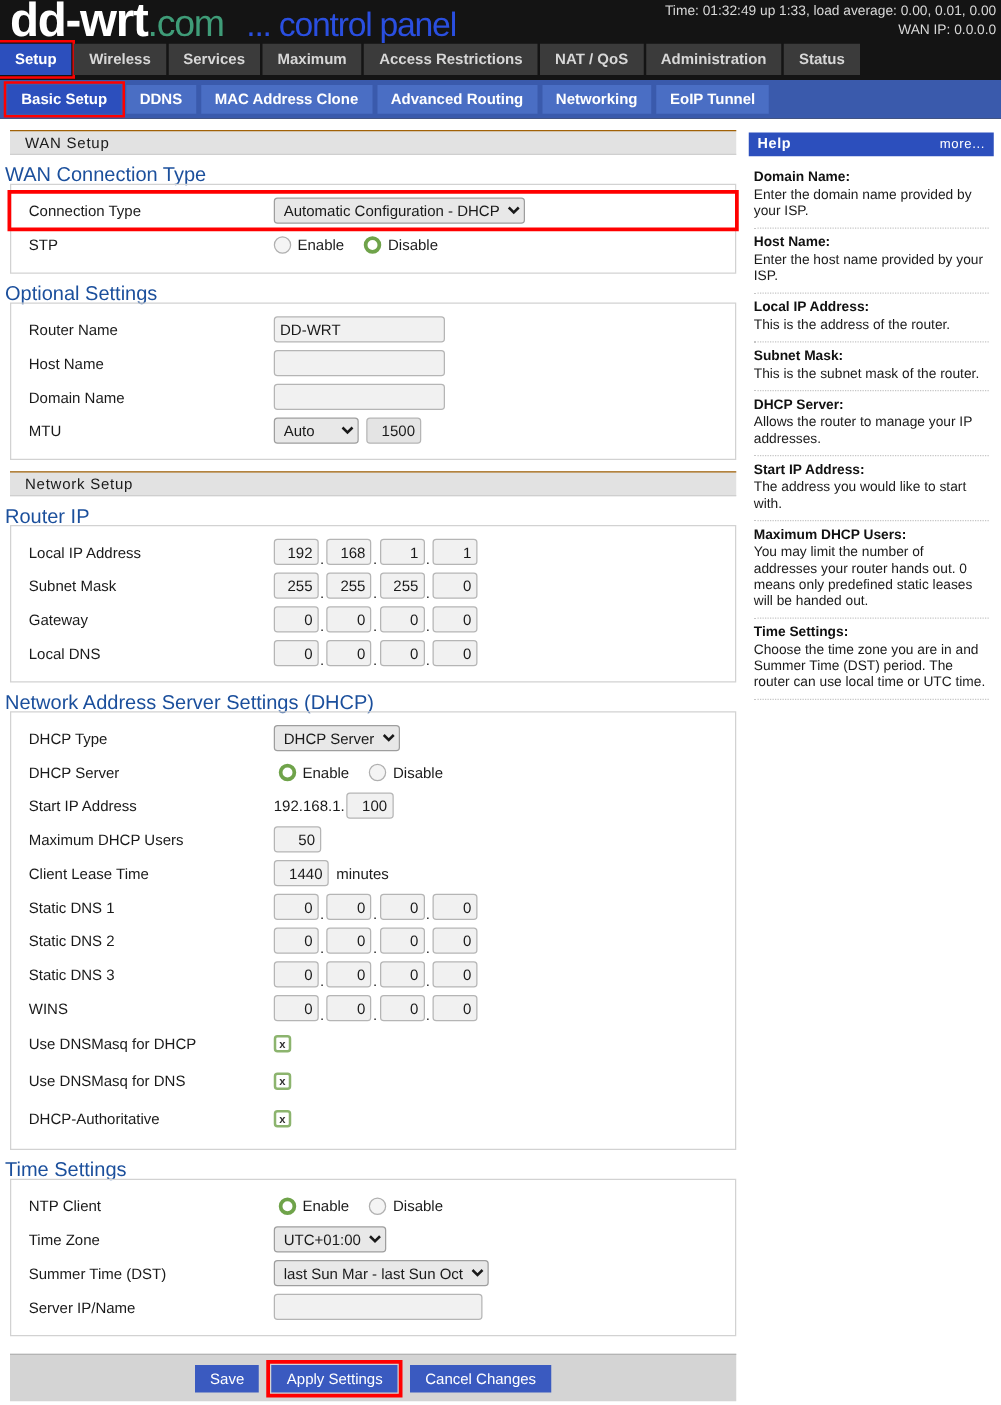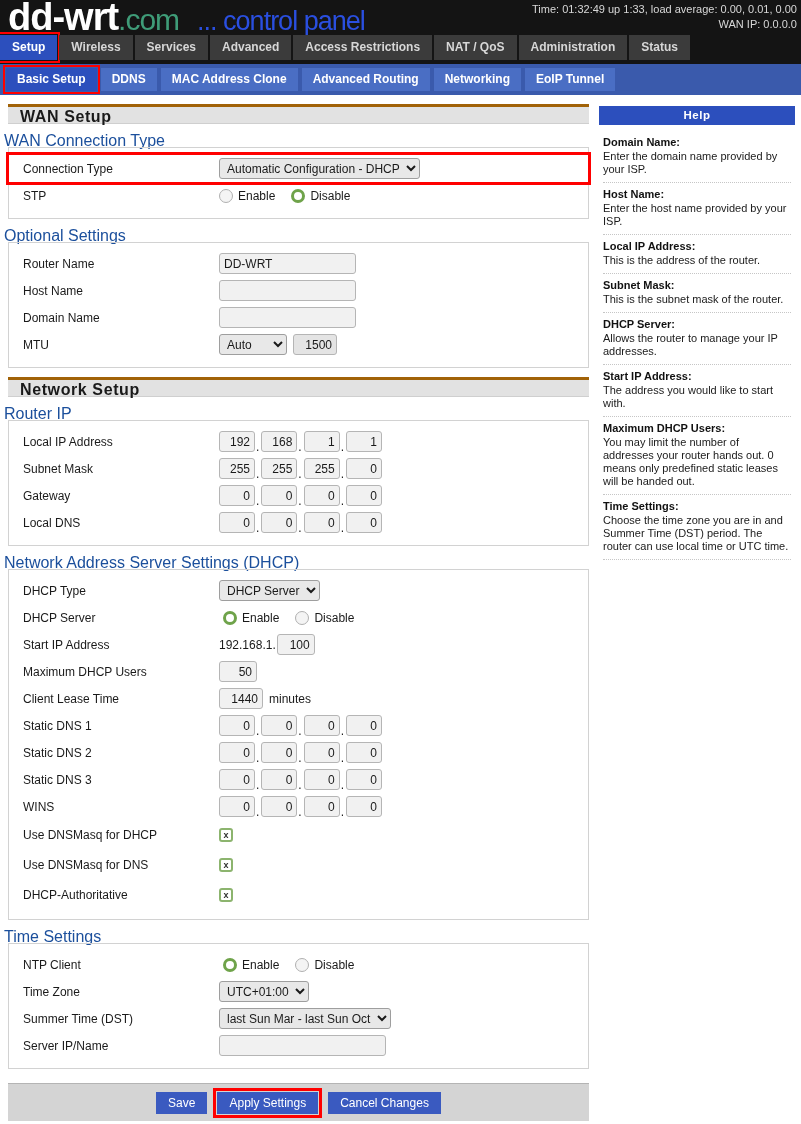--- a/index.html
+++ b/index.html
@@ -96,27 +96,27 @@
 
   
   .page { display: flex; align-items: flex-start; }
   .content { width: 595px; padding: 0; }
   .helpcol { width: 206px; padding: 11px 6px 0 4px; }
 
   
   .secbar {
     margin: 9px 6px 0 8px;
     background: #e2e2e2;
-    border-top: 3px solid #a16207;
+    border-top: 1px solid #a16207;
     border-bottom: 1px solid #cfcfcf;
     height: 20px;
     line-height: 19px;
     padding-left: 12px;
-    font-size: 16px;
-    font-weight: bold;
+    font-size: 12px;
+    font-weight: normal;
     color: #1a1a1a;
     letter-spacing: 0.6px;
   }
 
   
   .legend {
     color: #1b4f9c;
     font-size: 16px;
     font-weight: normal;
     padding: 0 5px 0 0;
@@ -246,21 +246,20 @@
     color: #ffffff;
     height: 19px;
     line-height: 19px;
     font-size: 11.5px;
     font-weight: bold;
     padding: 0 7px;
     display: flex;
     justify-content: space-between;
     align-items: center;
     letter-spacing: 0.5px;
-    flex-direction: column;
   }
   .helphead .more {
     font-size: 10.5px;
     font-weight: normal;
     color: #ffffff;
   }
   .helpbody { padding: 6px 4px 0 4px; }
   .hitem { padding: 5px 0 6px 0; border-bottom: 1px dotted #c6c6c6; }
   .hitem:last-child { border-bottom: 1px dotted #c6c6c6; }
   .hterm {
@@ -285,21 +284,21 @@
 
   <div class="sysinfo">
     <div>Time: 01:32:49 up 1:33, load average: 0.00, 0.01, 0.00</div>
     <div>WAN IP: 0.0.0.0</div>
   </div>
 
   <div class="maintabs">
     <div class="mtab active hl">Setup</div>
     <div class="mtab">Wireless</div>
     <div class="mtab">Services</div>
-    <div class="mtab">Advanced</div>
+    <div class="mtab">Maximum</div>
     <div class="mtab">Access Restrictions</div>
     <div class="mtab">NAT / QoS</div>
     <div class="mtab">Administration</div>
     <div class="mtab">Status</div>
   </div>
 
   <div class="subtabs">
     <div class="stab active hl">Basic Setup</div>
     <div class="stab">DDNS</div>
     <div class="stab">MAC Address Clone</div>

